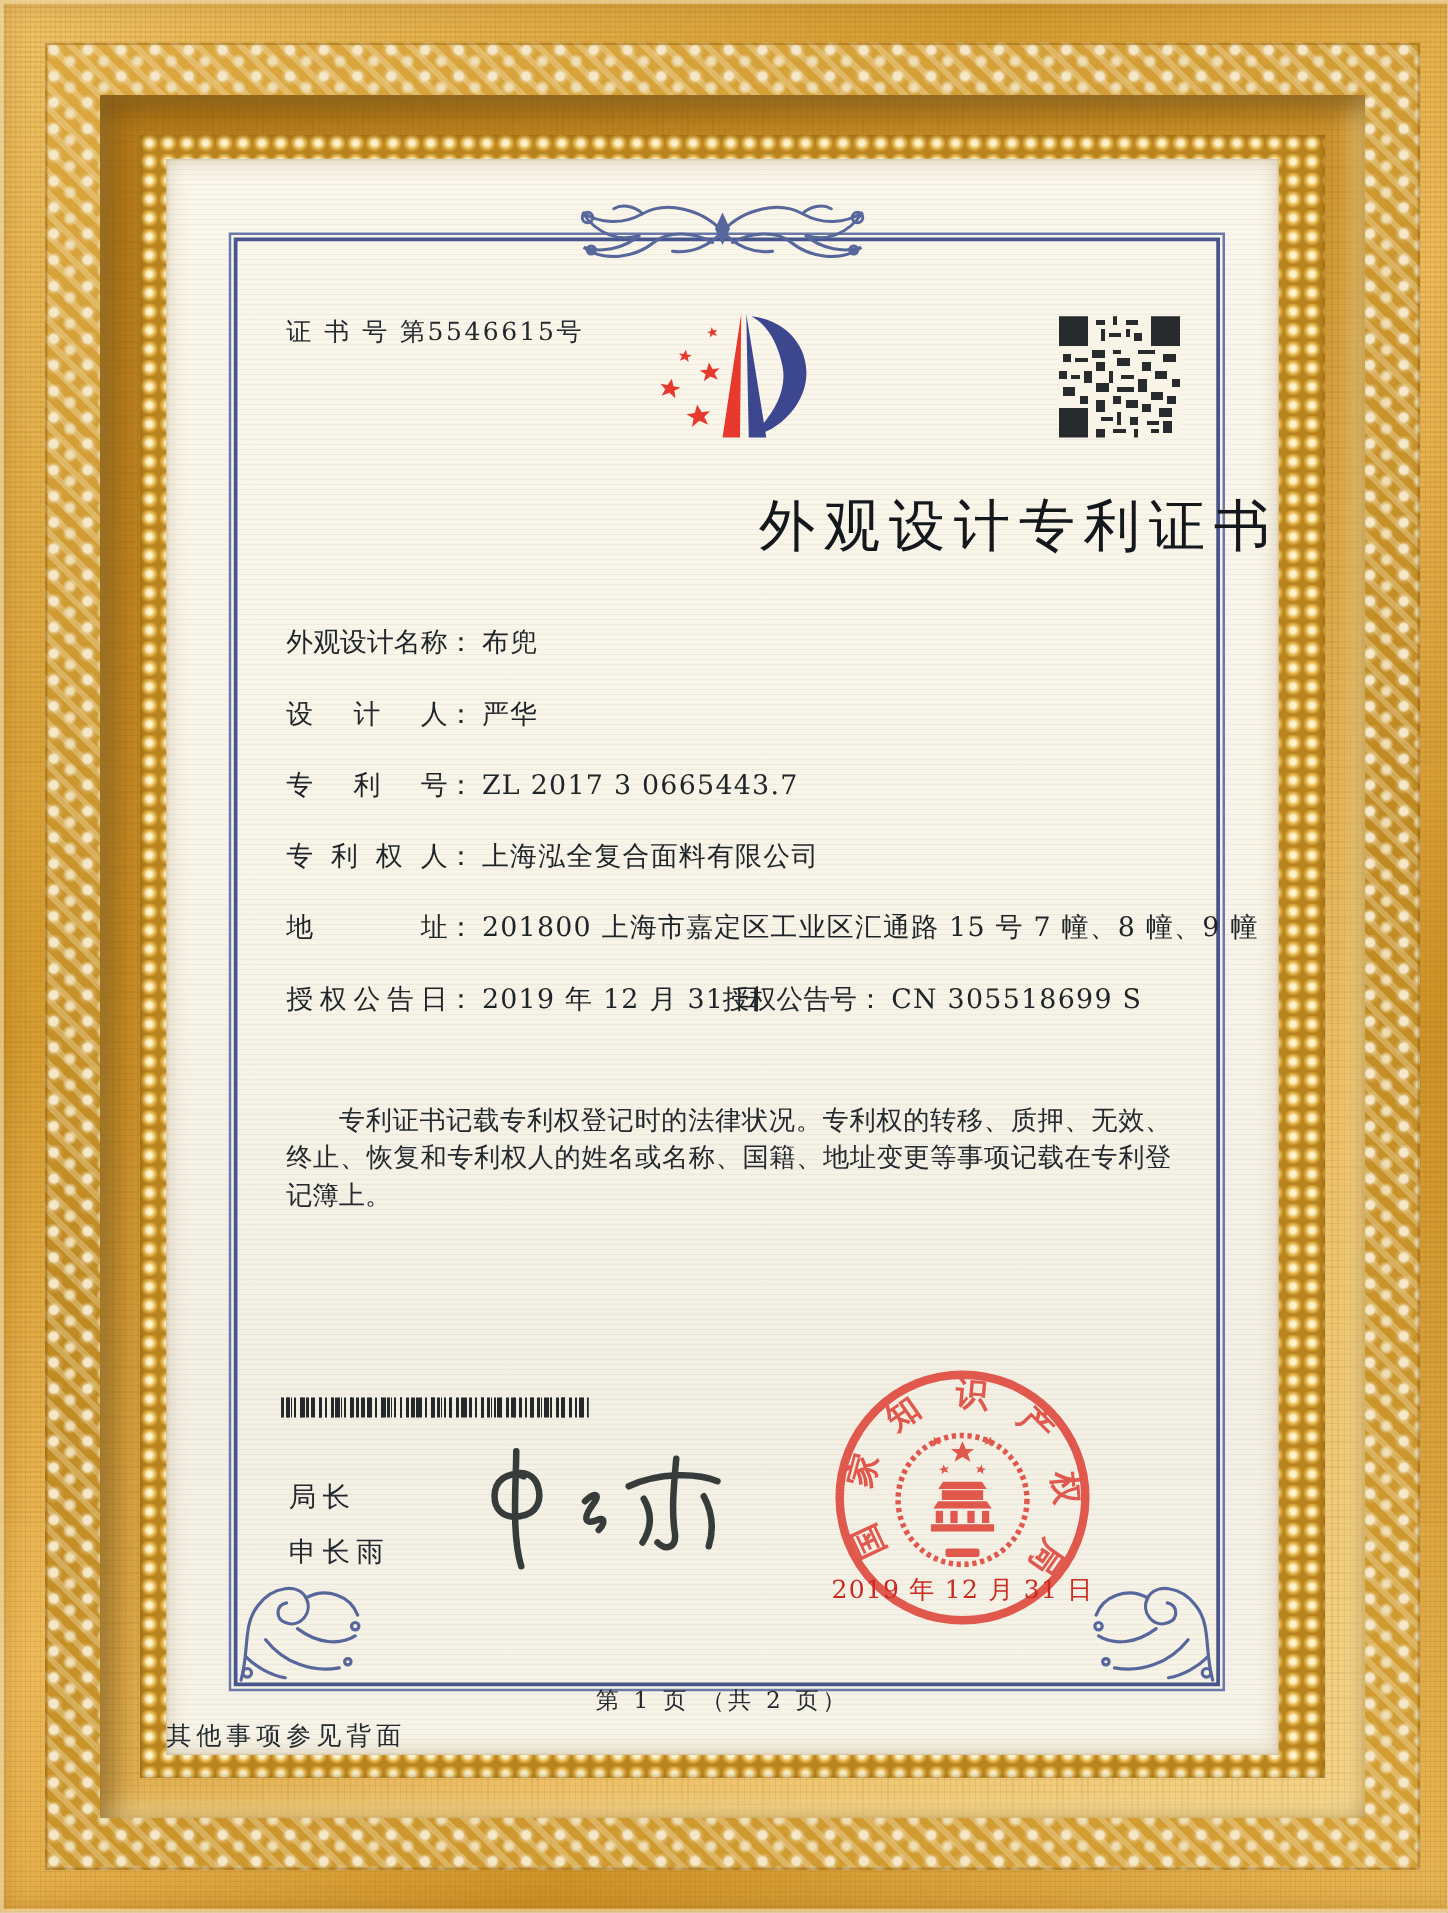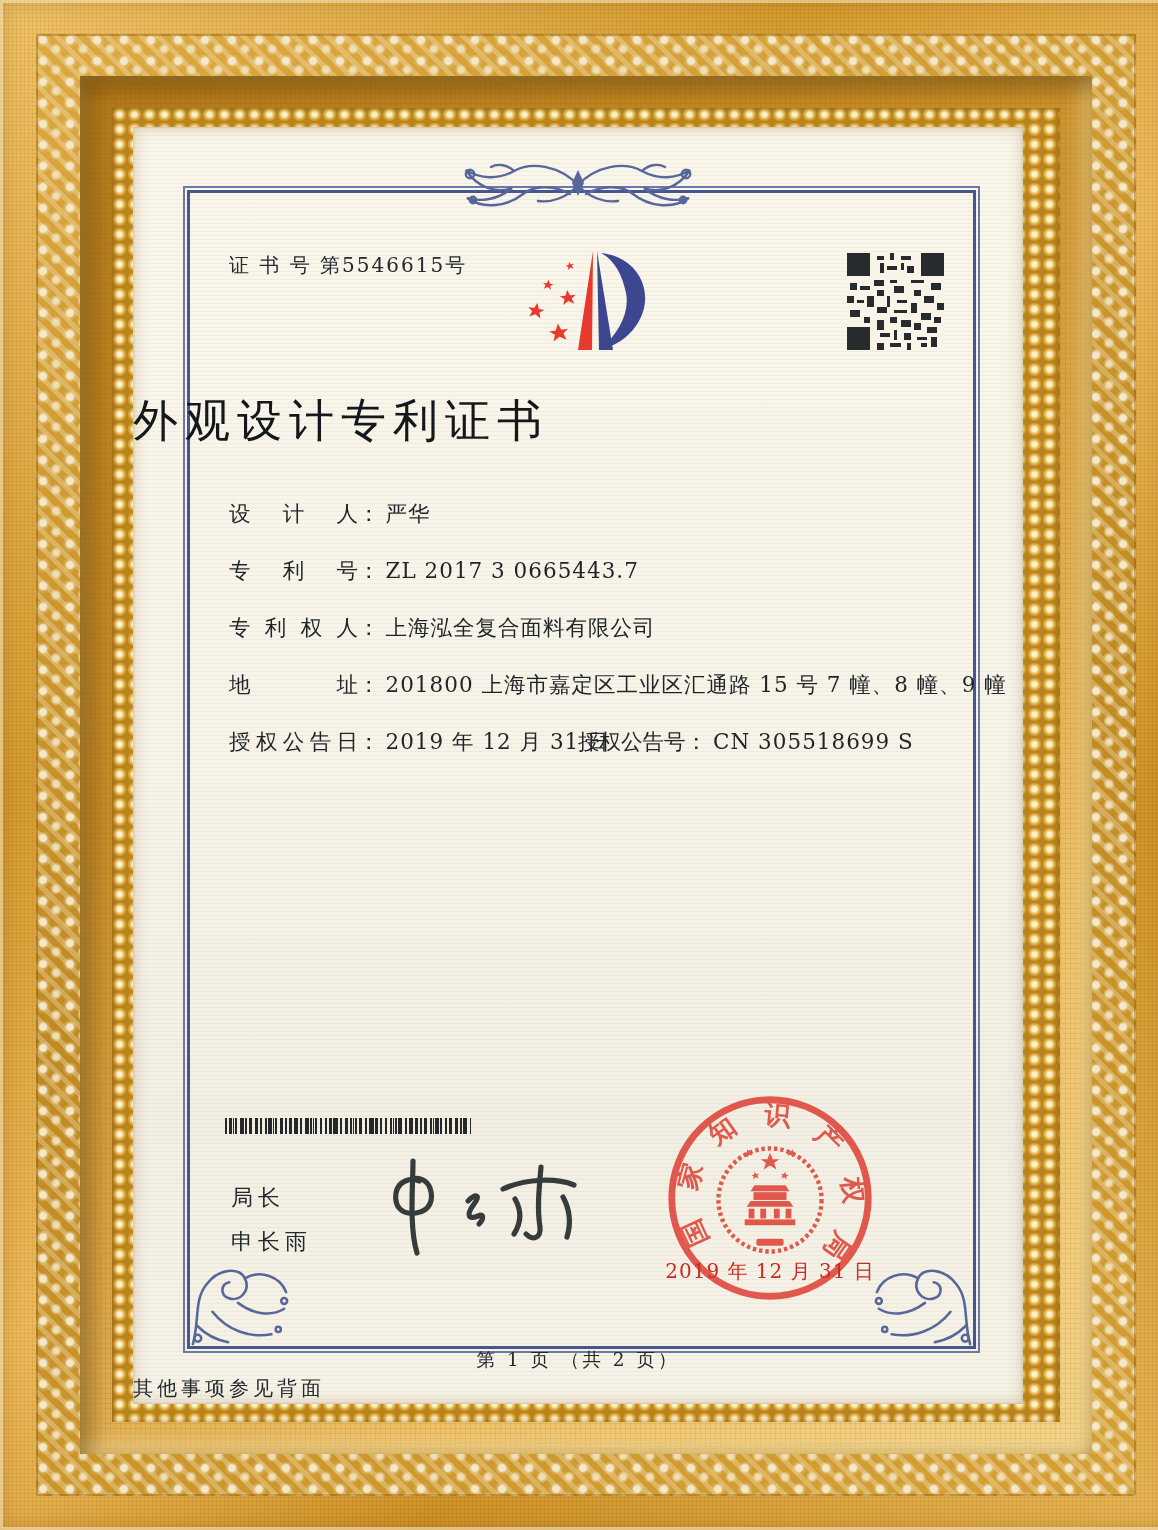--- a/index.html
+++ b/index.html
@@ -40,21 +40,21 @@
       linear-gradient(180deg,#faf6e9 0%,#f8f4e7 45%,#f3efe3 78%,#f7f3e6 100%);
     box-shadow: inset 0 0 16px rgba(135,95,25,.30), inset 0 0 3px rgba(120,85,20,.25);}
   .blue-border{position:absolute;left:50px;top:59px;width:797px;height:1167px;
     border:2px solid #6a79a8;box-sizing:border-box;}
   .blue-border-inner{position:absolute;inset:2px;border:3px solid #47568f;}
   .orn{position:absolute;}
   
   .cert-number{position:absolute;left:96px;top:125px;font-size:20px;letter-spacing:2px;color:#23292e;}
   .logo{position:absolute;left:380px;top:120px;width:140px;height:114px;}
   .qr{position:absolute;left:714px;top:126px;width:97px;height:97px;}
-  .title{position:absolute;left:0;top:264px;width:890px;text-align:left;
+  .title{position:absolute;left:0;top:264px;width:890px;text-align:right;
          font-size:45px;letter-spacing:7px;color:#14181c;font-weight:500;}
   .fields{position:absolute;left:96px;top:372px;width:710px;}
   .frow{height:57px;font-size:21.5px;white-space:nowrap;}
   .flabel{display:inline-block;width:129px;text-align:justify;text-align-last:justify;vertical-align:top;}
   .fcolon{display:inline-block;margin-right:6px;}
   .fvalue{letter-spacing:1px;}
   .fpair2{position:absolute;left:349px;white-space:nowrap;}
   .body-text{position:absolute;left:96px;top:754px;width:708px;font-size:21px;line-height:30px;
              text-align:justify;color:#23292e;}
   .body-text p{margin:0;text-indent:2em;}
@@ -197,40 +197,44 @@
           <rect x="13" y="27" width="3" height="1"></rect>
         <rect x="18" y="27" width="1" height="2"></rect>
           <rect x="22" y="27" width="2" height="1"></rect>
       </g>
     </svg>
 
     <div class="title">外观设计专利证书</div>
 
     <div class="fields">
       <div class="frow">
+        <span class="flabel">外观设计名称</span><span class="fcolon">：</span><span class="fvalue">布兜</span>
+      </div>
+      <div class="frow">
         <span class="flabel">设计人</span><span class="fcolon">：</span><span class="fvalue">严华</span>
       </div>
       <div class="frow">
         <span class="flabel">专利号</span><span class="fcolon">：</span><span class="fvalue">ZL 2017 3 0665443.7</span>
       </div>
       <div class="frow">
         <span class="flabel">专利权人</span><span class="fcolon">：</span><span class="fvalue">上海泓全复合面料有限公司</span>
       </div>
       <div class="frow">
         <span class="flabel">地址</span><span class="fcolon">：</span><span class="fvalue">201800 上海市嘉定区工业区汇通路 15 号 7 幢、8 幢、9 幢</span>
       </div>
       <div class="frow" style="position:relative;">
         <span class="flabel">授权公告日</span><span class="fcolon">：</span><span class="fvalue">2019 年 12 月 31 日</span>
         <span class="fpair2">
           <span>授权公告号</span><span class="fcolon">：</span><span class="fvalue">CN 305518699 S</span>
         </span>
       </div>
     </div>
 
     <div class="body-text">
+      <p>专利证书记载专利权登记时的法律状况。专利权的转移、质押、无效、终止、恢复和专利权人的姓名或名称、国籍、地址变更等事项记载在专利登记簿上。</p>
     </div>
 
     <div class="barcode"></div>
 
     <div class="director">
       <div>局长</div>
       <div>申长雨</div>
     </div>
 
     <svg class="signature" viewBox="0 0 230 104">

